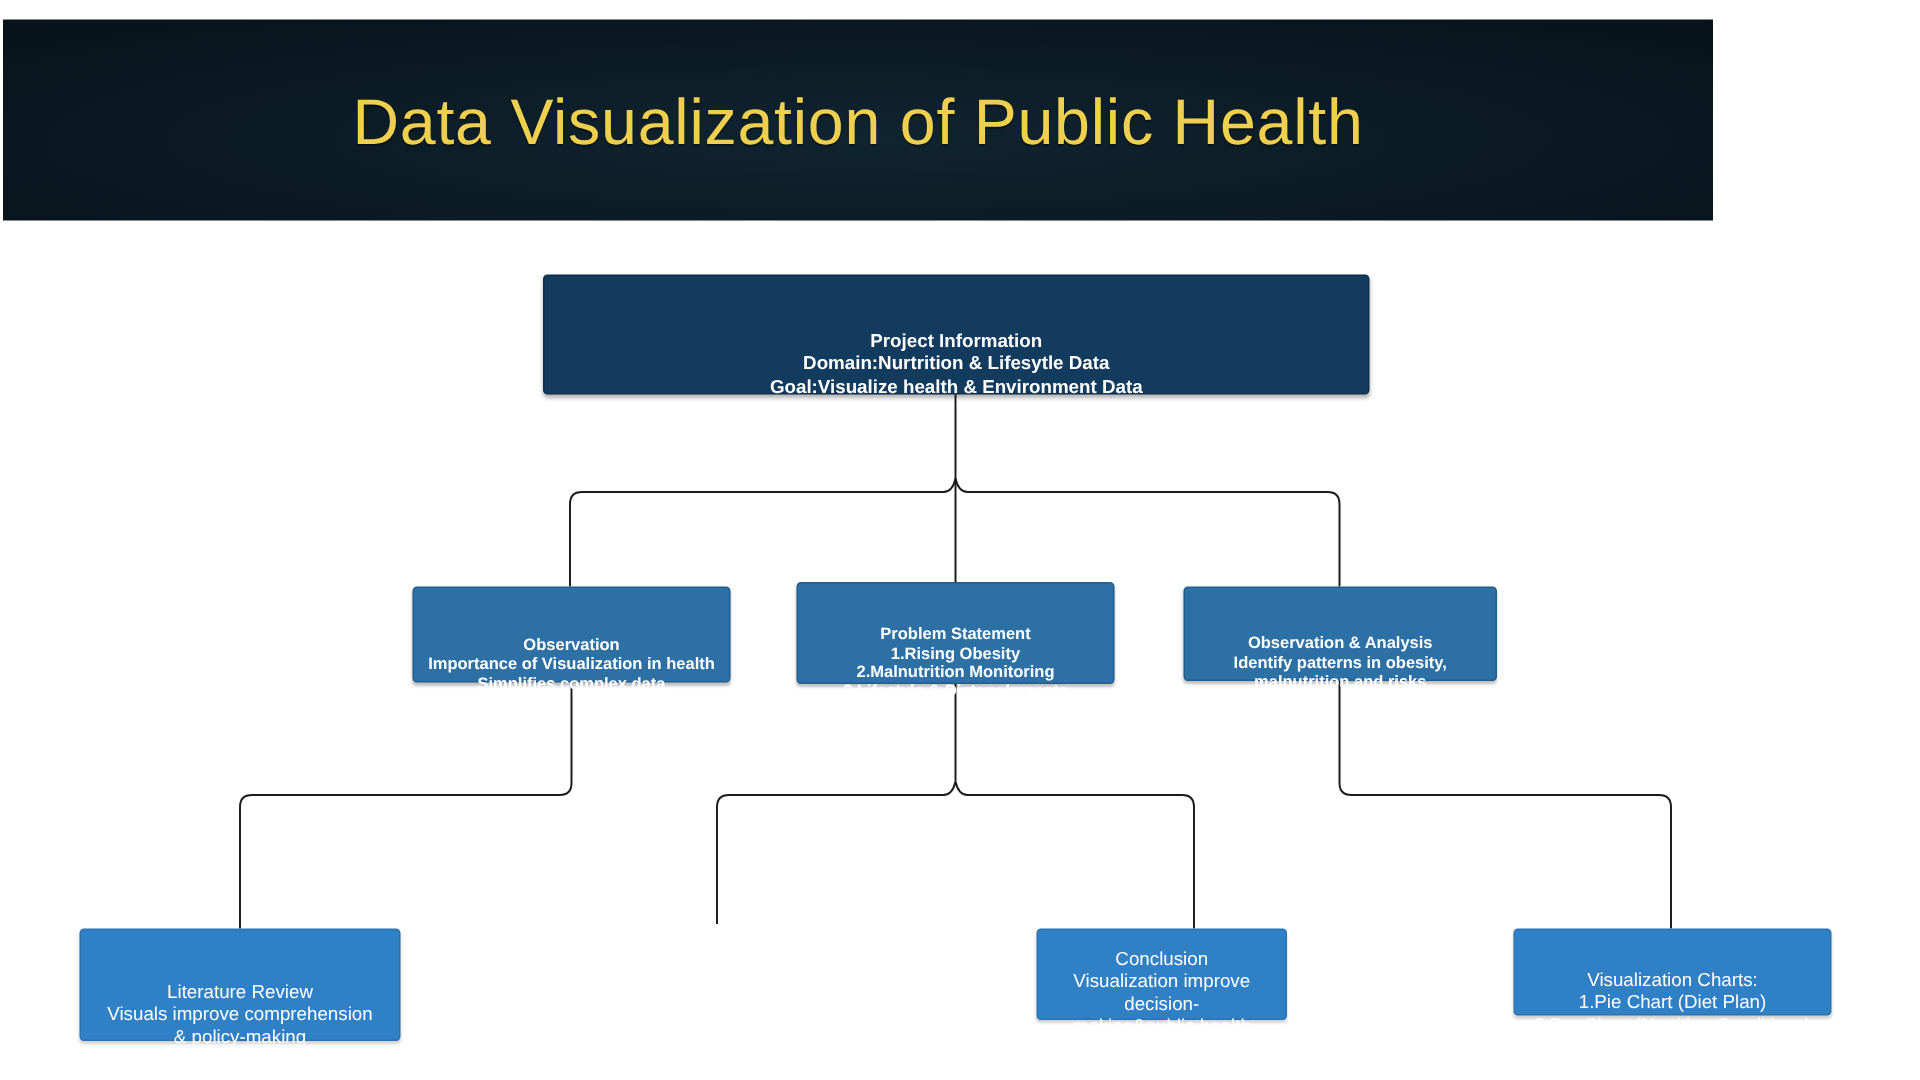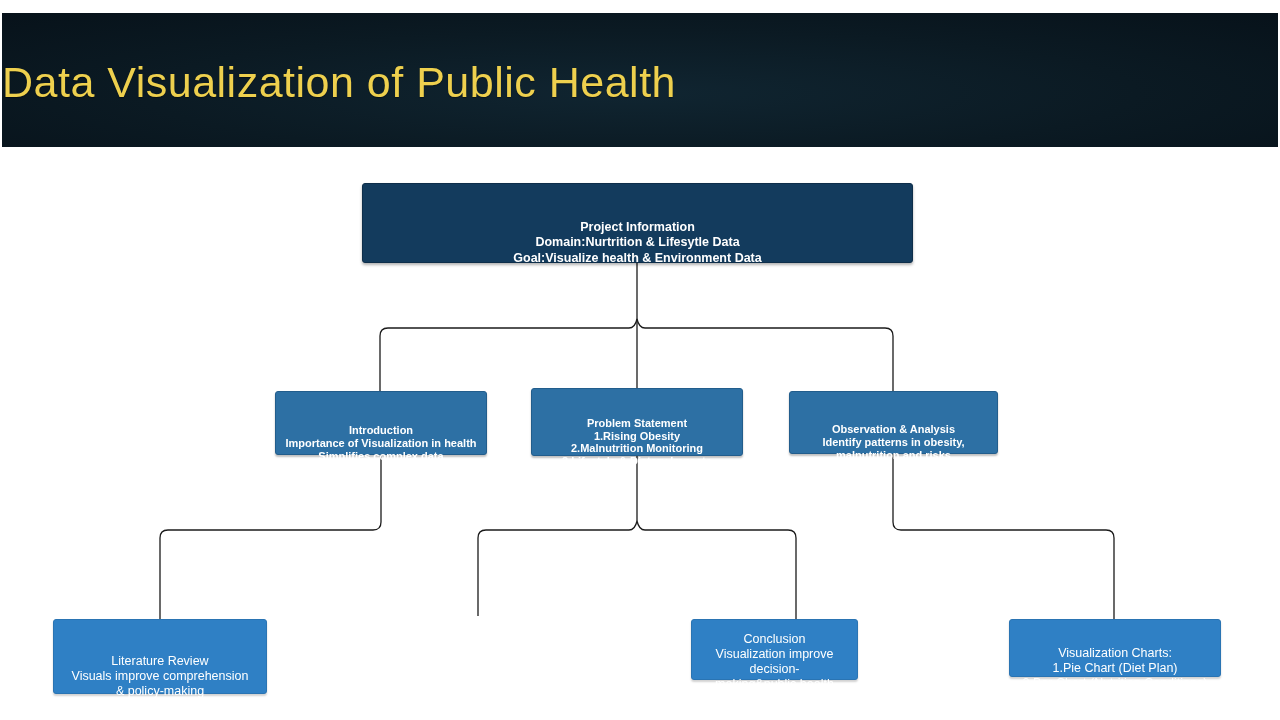--- a/index.html
+++ b/index.html
@@ -2,23 +2,23 @@
 <html><head>
 <meta charset="utf-8">
 <style>
   html,body{margin:0;padding:0;background:#ffffff;}
   #stage{
     position:relative;width:1280px;height:720px;background:#ffffff;overflow:hidden;
     font-family:"Liberation Sans", sans-serif;
   }
   
   #banner{
-    position:absolute;left:2px;top:13px;width:1276px;height:134px;
+    position:absolute;left:2px;top:13px;width:1140px;height:134px;
     background:radial-gradient(ellipse at 50% 60%, #102531 0%, #0b1a23 55%, #07121a 100%);
-    display:flex;align-items:center;
+    display:flex;align-items:center;justify-content:center;
   }
   #banner .title{
     color:#eed04e;font-size:43px;letter-spacing:0.5px;font-weight:400;
     padding-top:4px;text-shadow:0 1px 1px rgba(0,0,0,0.4);
   }
   
   #connectors{position:absolute;left:0;top:0;width:1280px;height:720px;}
   #connectors path{fill:none;stroke:#1b1b1b;stroke-width:1.3px;}
   
   .node{
@@ -68,21 +68,21 @@
     <path d="M893 453 V522 Q893 530 901 530 H1106 Q1114 530 1114 538 V619"></path>
   </svg>
 
   <div id="node-project" class="node lv-root">
     <div class="node-text">Project Information
 Domain:Nurtrition &amp; Lifesytle Data
 Goal:Visualize health &amp; Environment Data</div>
   </div>
 
   <div id="node-introduction" class="node lv-mid">
-    <div class="node-text">Introduction
+    <div class="node-text">Observation
 Importance of Visualization in health
 Simplifies complex data</div>
   </div>
 
   <div id="node-problem" class="node lv-mid">
     <div class="node-text">Problem Statement
 1.Rising Obesity
 2.Malnutrition Monitoring
 3.Lifestyle &amp; Dietary Impacts</div>
   </div>

